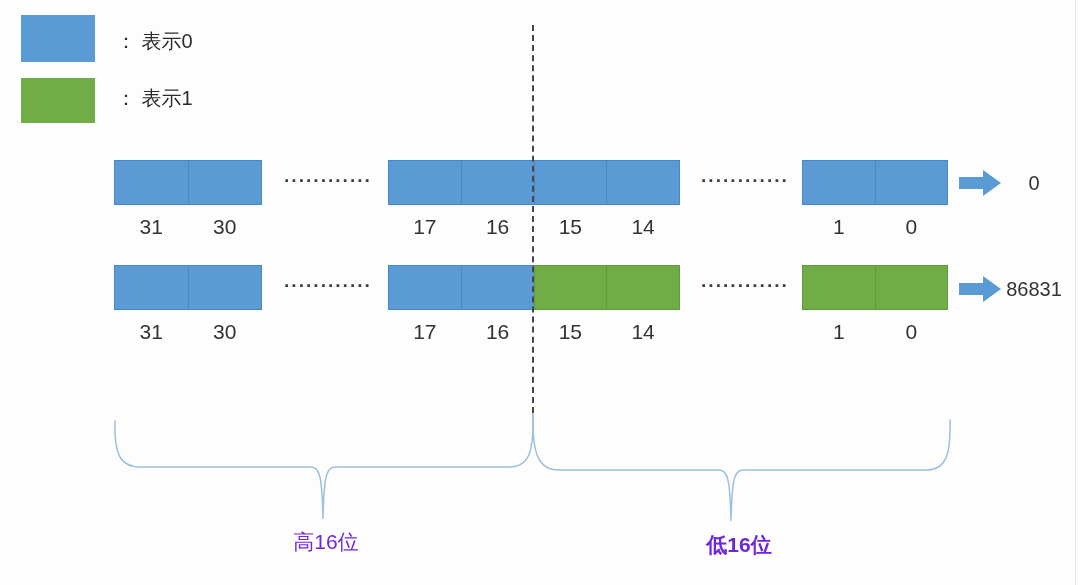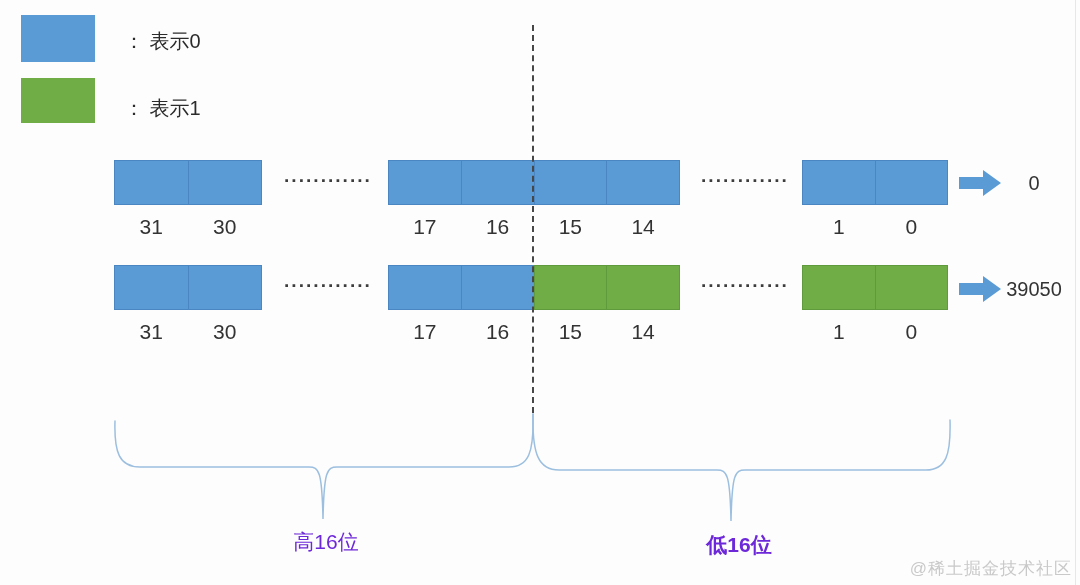--- a/index.html
+++ b/index.html
@@ -17,24 +17,24 @@
     right: 4px; top: 0; bottom: 0;
     width: 1px;
     background: #e7e7e7;
   }
   
   .swatch { position: absolute; left: 21px; }
   .swatch.s0 { top: 15px; width: 74px; height: 47px; }
   .swatch.s1 { top: 78px; width: 74px; height: 45px; }
   .legend-label {
     position: absolute; left: 116px;
-    font-size: 20px; color: #2b2b2b; white-space: nowrap; margin-left: 8px;
+    font-size: 20px; color: #2b2b2b; white-space: nowrap;
   }
   .legend-label.l0 { top: 28px; }
-  .legend-label.l1 { top: 95px; }
+  .legend-label.l1 { top: 85px; }
   
   .group { position: absolute; display: flex; height: 45px; }
   .g-a { left: 114px; width: 148px; }
   .g-b { left: 388px; width: 292px; }
   .g-c { left: 802px; width: 146px; }
   .r1 { top: 160px; }
   .r2 { top: 265px; }
   .cell {
     position: relative; flex: 1;
     border: 1px solid #4a86c2;
@@ -158,27 +158,26 @@
     <div class="cell" style="background: rgb(112, 173, 71); border-color: rgb(95, 154, 61);">
       <span class="bit-label">1</span>
     </div>
     <div class="cell" style="background: rgb(112, 173, 71); border-color: rgb(95, 154, 61);">
       <span class="bit-label">0</span>
     </div>
   </div>
   <svg class="arrow a2" viewBox="0 0 42 26">
     <polygon class="arrow-shape" points="0,7 24,7 24,0 42,13 24,26 24,19 0,19" fill="#5b9bd5"></polygon>
   </svg>
-  <div class="result v2">39050</div>
+  <div class="result v2">86831</div>
 
   <div class="divider"></div>
 
   <svg class="brace-svg" viewBox="0 0 1080 585">
     <path class="brace-path" fill="none" stroke-width="1.5" stroke-linecap="round" d="M 115 421 C 114 452, 119 467, 140 467 L 309 467 C 319 467, 322 471, 323 519 C 324 471, 327 467, 337 467 L 509 467 C 529 467, 534 452, 533 414" stroke="#9cbfdf"></path>
     <path class="brace-path" fill="none" stroke-width="1.5" stroke-linecap="round" d="M 533 414 C 532 455, 539 470, 559 470 L 717 470 C 727 470, 730 474, 731 521 C 732 474, 735 470, 745 470 L 926 470 C 946 470, 951 455, 950 420" stroke="#9cbfdf"></path>
   </svg>
   <div class="brace-label bl-high">高16位</div>
   <div class="brace-label bl-low">低16位</div>
 
-  <div class="watermark">@稀土掘金技术社区</div>
 
   <div class="edge-line"></div>
 </div>
 
 </body></html>

